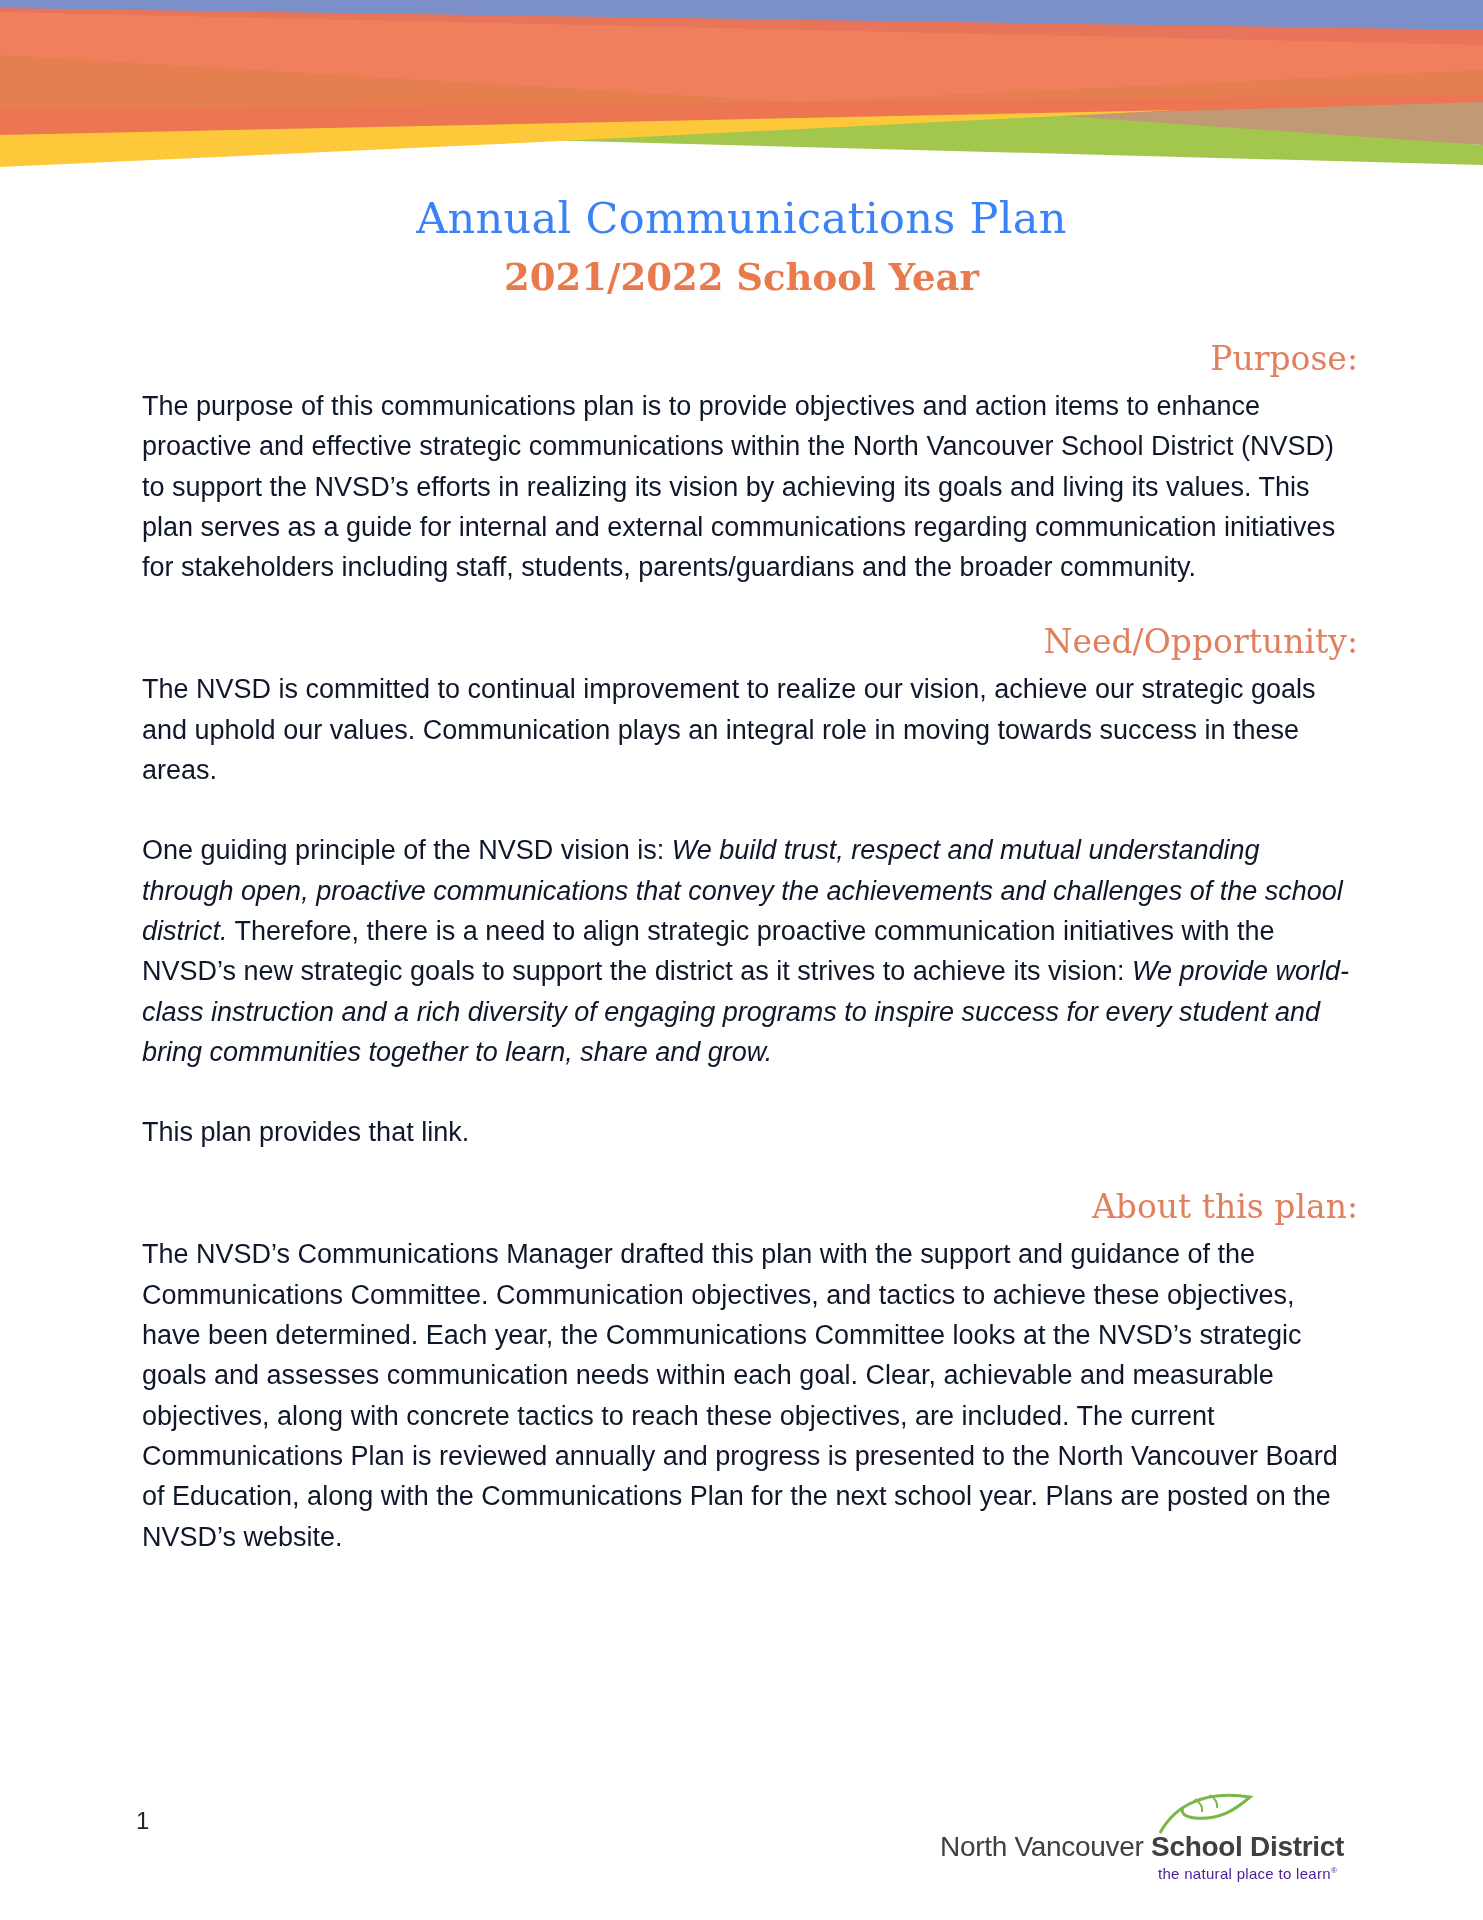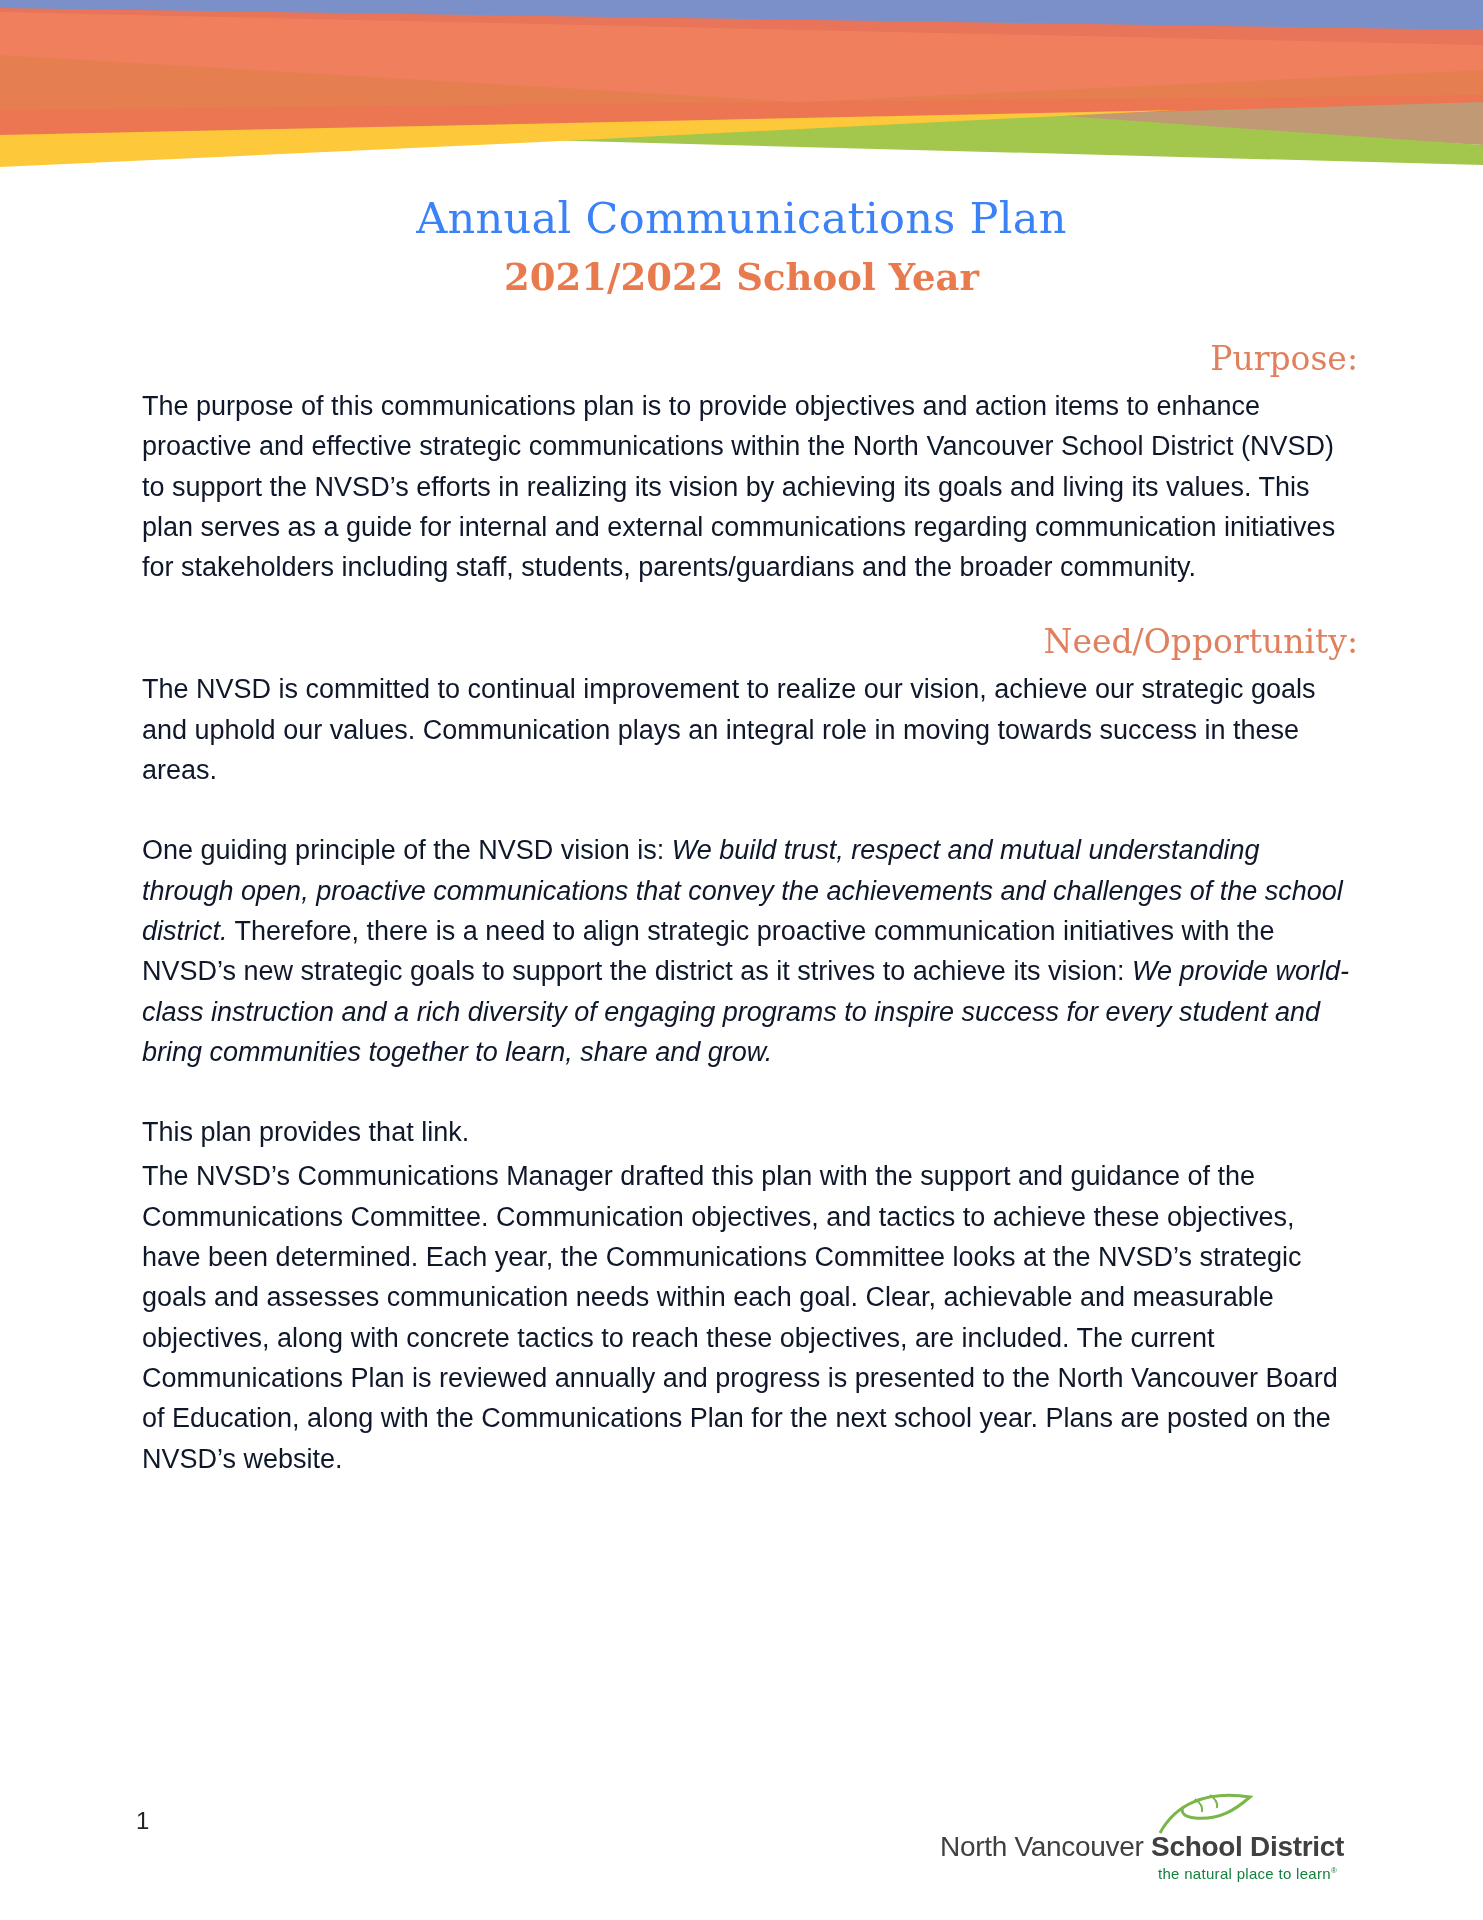--- a/index.html
+++ b/index.html
@@ -12,21 +12,21 @@
   .content { position: absolute; left: 138px; top: 336px; width: 1220px; }
   .section-heading { font-family: "DejaVu Serif", serif; font-size: 33px; color: #e0805e; font-weight: normal; margin: 0; line-height: 46px; text-align: right; }
   .para { font-size: 27px; line-height: 40.3px; margin: 4px; color: #0f172a; }
   .para em { font-style: italic; }
   .gap-heading { margin-top: 32px; }
   .gap-para { margin-top: 40px; }
   .page-number { position: absolute; left: 136px; top: 1807px; font-size: 24px; color: #222; }
   .logo { position: absolute; left: 930px; top: 1785px; width: 420px; height: 100px; }
   .logo-main { position: absolute; left: 10px; top: 46px; font-size: 28px; color: #404040; white-space: nowrap; letter-spacing: -0.3px; }
   .logo-main b { font-weight: bold; }
-  .logo-tag { position: absolute; left: 228px; top: 80px; font-size: 15px; color: #15803d; white-space: nowrap; letter-spacing: 0.3px; }
+  .logo-tag { position: absolute; left: 228px; top: 80px; font-size: 15px; color: #4c1d95; white-space: nowrap; letter-spacing: 0.3px; }
   .leaf { position: absolute; left: 225px; top: 0px; width: 110px; height: 50px; }
 </style>
 </head>
 <body>
 
 <svg class="banner" viewBox="0 0 1483 170" preserveAspectRatio="none">
   <polygon points="0,0 1483,0 1483,35 0,10" fill="#7b90c8"></polygon>
   <polygon points="0,8 1483,30 1483,50 0,20" fill="#e8745a"></polygon>
   <polygon points="0,12 1483,45 1483,110 800,105 0,60" fill="#f07f5e"></polygon>
   <polygon points="0,55 800,102 1483,70 1483,108 1100,112 0,125" fill="#e67f50"></polygon>
@@ -48,20 +48,21 @@
   </section>
 
   <section>
     <h3 class="section-heading gap-heading">Need/Opportunity:</h3>
     <p class="para">The NVSD is committed to continual improvement to realize our vision, achieve our strategic goals and uphold our values. Communication plays an integral role in moving towards success in these areas.</p>
     <p class="para gap-para"><span>One guiding principle of the NVSD vision is: </span><em>We build trust, respect and mutual understanding through open, proactive communications that convey the achievements and challenges of the school district.</em><span> Therefore, there is a need to align strategic proactive communication initiatives with the NVSD’s new strategic goals to support the district as it strives to achieve its vision: </span><em>We provide world-class instruction and a rich diversity of engaging programs to inspire success for every student and bring communities together to learn, share and grow.</em></p>
     <p class="para gap-para">This plan provides that link.</p>
   </section>
 
   <section>
+    <h3 class="section-heading gap-heading">About this plan:</h3>
     <p class="para">The NVSD’s Communications Manager drafted this plan with the support and guidance of the Communications Committee. Communication objectives, and tactics to achieve these objectives, have been determined. Each year, the Communications Committee looks at the NVSD’s strategic goals and assesses communication needs within each goal. Clear, achievable and measurable objectives, along with concrete tactics to reach these objectives, are included. The current Communications Plan is reviewed annually and progress is presented to the North Vancouver Board of Education, along with the Communications Plan for the next school year. Plans are posted on the NVSD’s website.</p>
   </section>
 </div>
 
 <div class="page-number">1</div>
 
 <div class="logo">
   <svg class="leaf" viewBox="0 0 110 50">
     <path d="M5,48 C20,20 50,5 95,12 C80,25 65,35 40,33 C30,32 25,28 28,22" fill="none" stroke="#7ab648" stroke-width="3"></path>
     <path d="M40,14 C46,18 48,22 47,27" fill="none" stroke="#7ab648" stroke-width="2"></path>

